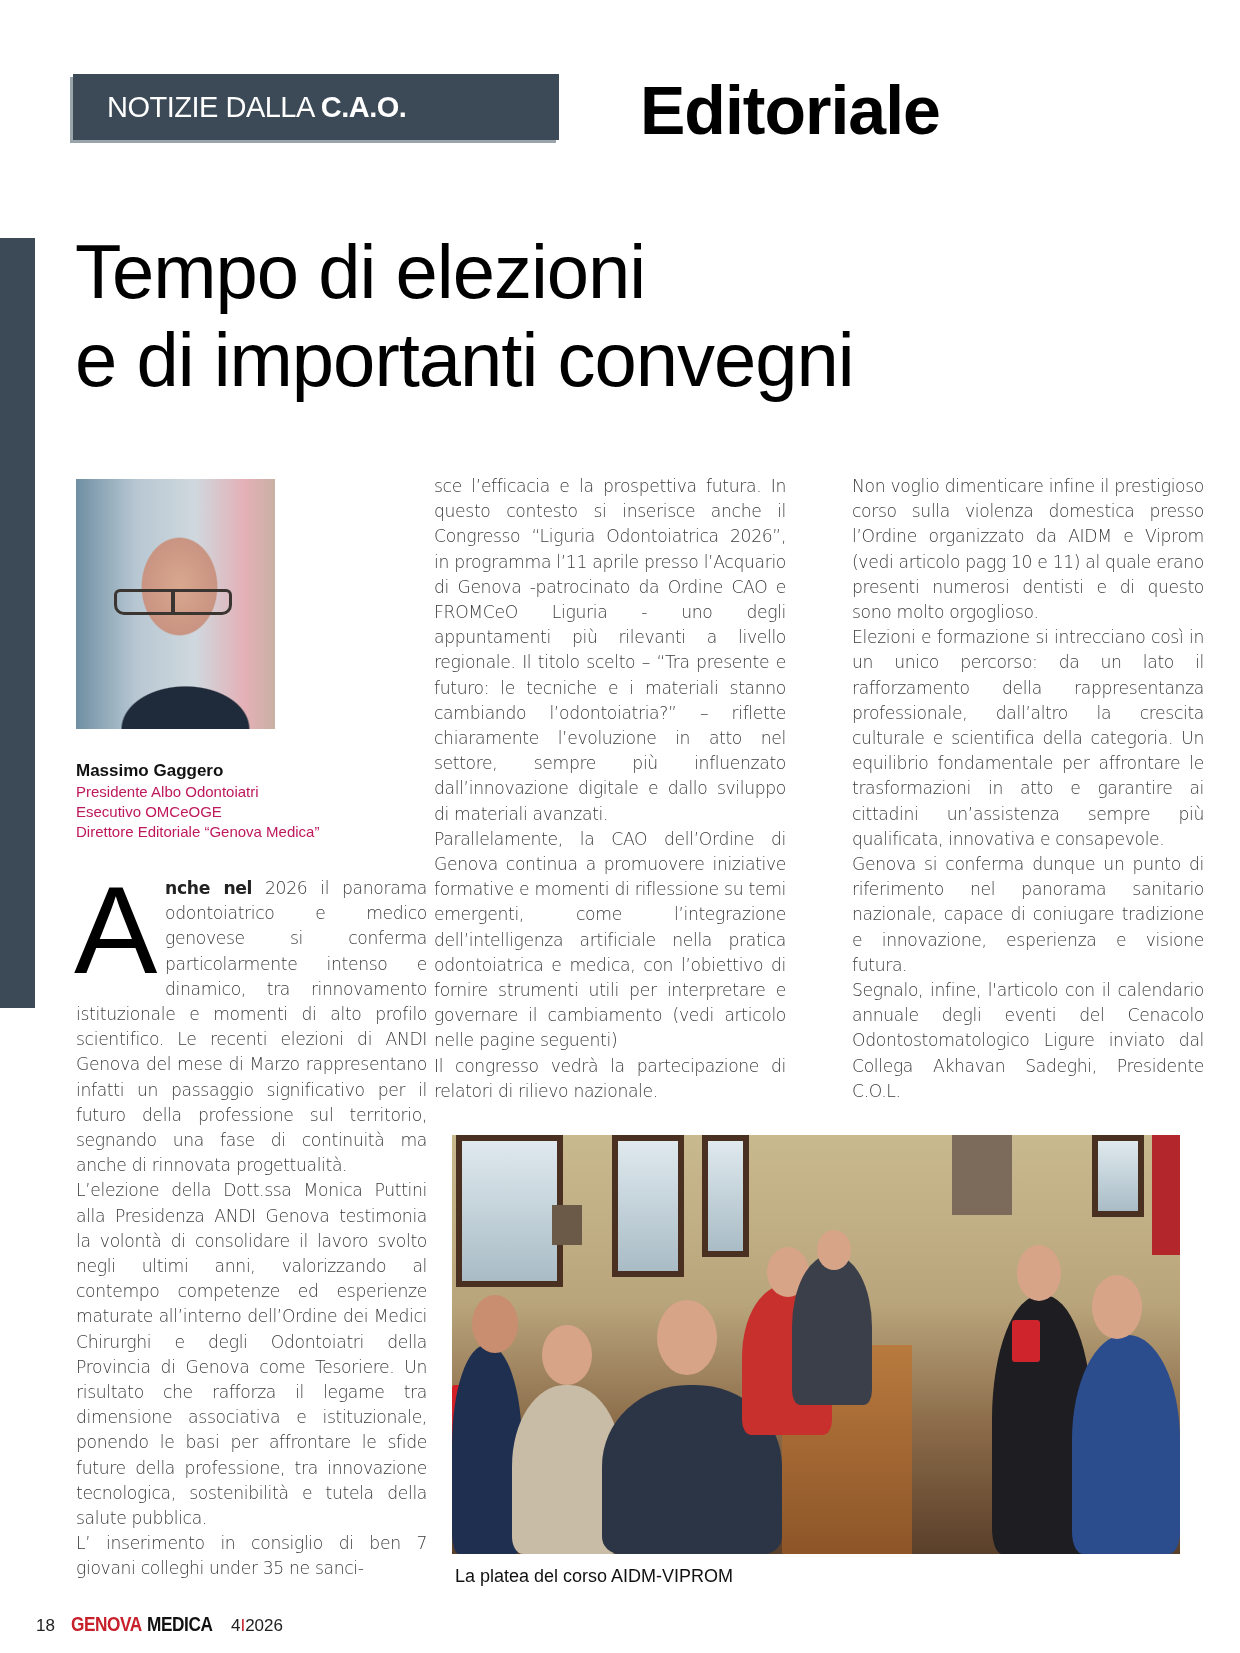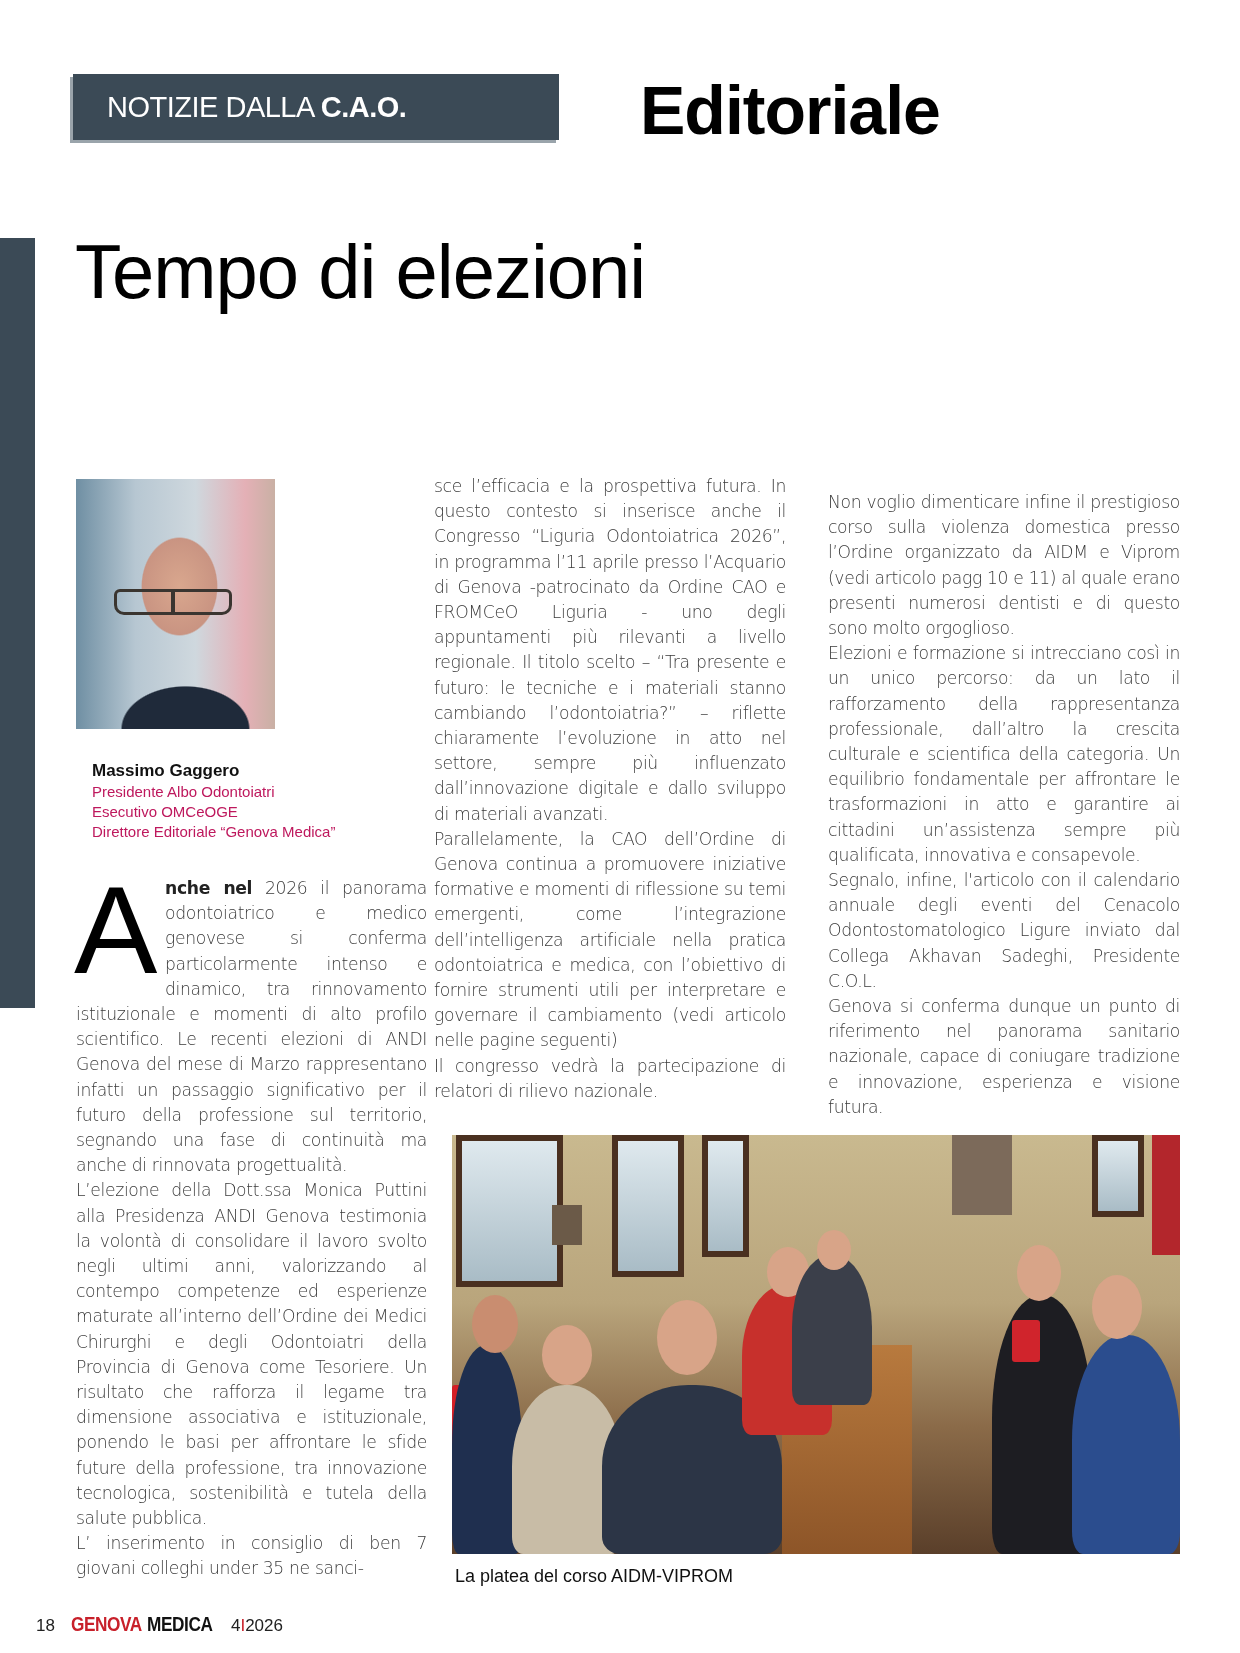--- a/index.html
+++ b/index.html
@@ -69,40 +69,40 @@
       position: absolute; left: 38px; top: 110px;
       width: 118px; height: 26px;
       border: 3px solid #3a3530; border-radius: 6px 6px 10px 10px;
       box-sizing: border-box;
     }
     .portrait .glasses::after {
       content: ""; position: absolute; left: 54px; top: -3px;
       width: 4px; height: 26px; background: #3a3530;
     }
     .author {
-      position: absolute; left: 92px; top: 760px;
+      position: absolute; left: 76px; top: 760px;
       font-family: "Liberation Sans", sans-serif;
       width: 340px;
     }
     .author .name { font-weight: 700; font-size: 17px; color: #111; line-height: 22px; }
     .author .role { font-size: 15px; color: #be185d; line-height: 20px; }
     .col {
       position: absolute;
       font-family: "DejaVu Sans", sans-serif;
       font-size: 17.2px;
       line-height: 25.2px;
       color: #3a3a3a;
       text-align: justify;
       font-weight: 300;
       letter-spacing: -0.35px;
     }
     .col p { margin: 0; }
     .col1 { left: 76px; top: 876px; width: 351px; }
     .col2 { left: 434px; top: 474px; width: 352px; }
-    .col3 { left: 828px; top: 474px; width: 352px; margin-top: 16px; }
+    .col3 { left: 852px; top: 474px; width: 352px; }
     .dropcap {
       float: left;
       font-family: "Liberation Sans", sans-serif;
       font-size: 125px;
       line-height: 96px;
       height: 96px;
       margin: 6px 8px 0 -2px;
       color: #000;
     }
     .lead { font-weight: 700; color: #222; }
@@ -142,20 +142,21 @@
 <div class="section-banner">
   <span class="txt">
     <span>NOTIZIE DALLA</span>
     <b>C.A.O.</b>
   </span>
 </div>
 <div class="section-title">Editoriale</div>
 
 <h1 class="headline">
   <span>Tempo di elezioni</span><br>
+  <span>e di importanti convegni</span>
 </h1>
 
 <div class="portrait" title="Ritratto di Massimo Gaggero">
   <div class="glasses"></div>
 </div>
 
 <div class="author">
   <div class="name">Massimo Gaggero</div>
   <div class="role">Presidente Albo Odontoiatri</div>
   <div class="role">Esecutivo OMCeOGE</div>
@@ -170,22 +171,22 @@
 
 <div class="col col2">
   <p>sce l’efficacia e la prospettiva futura. In questo contesto si inserisce anche il Congresso “Liguria Odontoiatrica 2026”, in programma l’11 aprile presso l’Acquario di Genova -patrocinato da Ordine CAO e FROMCeO Liguria - uno degli appuntamenti più rilevanti a livello regionale. Il titolo scelto – “Tra presente e futuro: le tecniche e i materiali stanno cambiando l’odontoiatria?” – riflette chiaramente l’evoluzione in atto nel settore, sempre più influenzato dall’innovazione digitale e dallo sviluppo di materiali avanzati.</p>
   <p>Parallelamente, la CAO dell’Ordine di Genova continua a promuovere iniziative formative e momenti di riflessione su temi emergenti, come l’integrazione dell’intelligenza artificiale nella pratica odontoiatrica e medica, con l’obiettivo di fornire strumenti utili per interpretare e governare il cambiamento (vedi articolo nelle pagine seguenti)</p>
   <p>Il congresso vedrà la partecipazione di relatori di rilievo nazionale.</p>
 </div>
 
 <div class="col col3">
   <p>Non voglio dimenticare infine il prestigioso corso sulla violenza domestica presso l’Ordine organizzato da AIDM e Viprom (vedi articolo pagg 10 e 11) al quale erano presenti numerosi dentisti e di questo sono molto orgoglioso.</p>
   <p>Elezioni e formazione si intrecciano così in un unico percorso: da un lato il rafforzamento della rappresentanza professionale, dall’altro la crescita culturale e scientifica della categoria. Un equilibrio fondamentale per affrontare le trasformazioni in atto e garantire ai cittadini un’assistenza sempre più qualificata, innovativa e consapevole.</p>
+  <p>Genova si conferma dunque un punto di riferimento nel panorama sanitario nazionale, capace di coniugare tradizione e innovazione, esperienza e visione futura.</p>
   <p>Segnalo, infine, l'articolo con il calendario annuale degli eventi  del Cenacolo Odontostomatologico Ligure inviato dal Collega Akhavan Sadeghi, Presidente C.O.L.</p>
-  <p>Genova si conferma dunque un punto di riferimento nel panorama sanitario nazionale, capace di coniugare tradizione e innovazione, esperienza e visione futura.</p>
 </div>
 
 <div class="photo" title="Platea seduta in una sala conferenze">
   <div class="win" style="left:4px;top:0;width:95px;height:140px;"></div>
   <div class="win" style="left:160px;top:0;width:60px;height:130px;"></div>
   <div class="win" style="left:250px;top:0;width:35px;height:110px;"></div>
   <div class="win" style="left:640px;top:0;width:40px;height:70px;"></div>
   <div style="position:absolute;left:700px;top:0;width:28px;height:120px;background:#b3262c;"></div>
   <div class="floor"></div>
   <div class="chair" style="left:0;top:250px;width:20px;height:70px;"></div>

